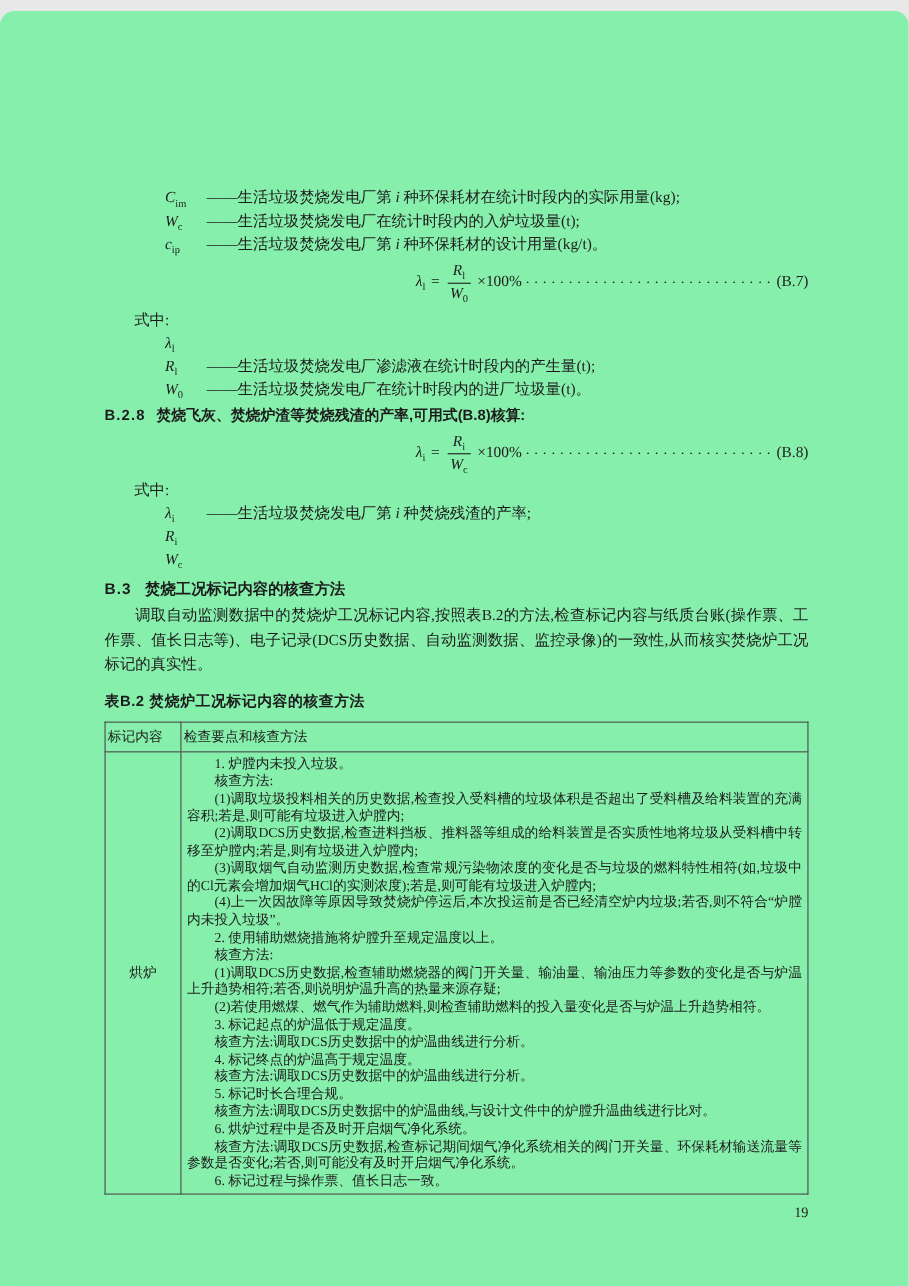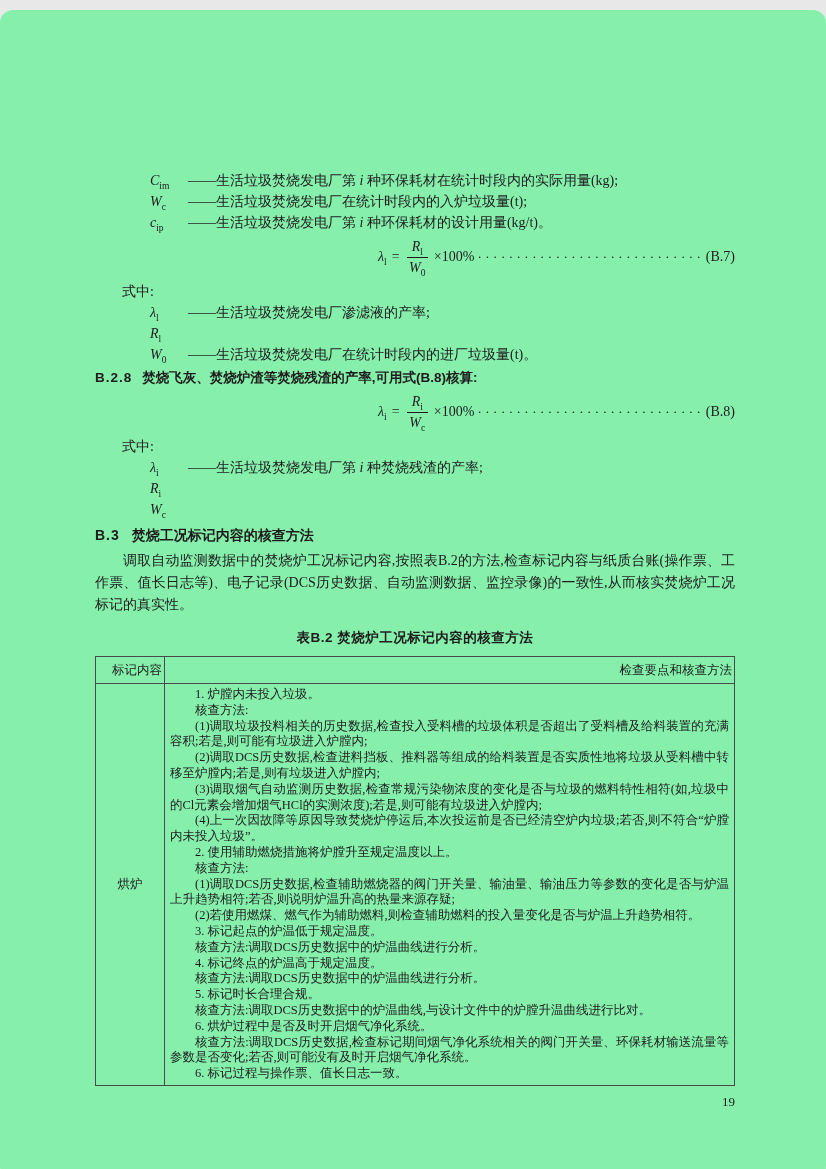--- a/index.html
+++ b/index.html
@@ -101,21 +101,20 @@
   .body-par{
     margin:4px 0 0 0;
     font-size:14px;
     line-height:22px;
     text-indent:2em;
     text-align:justify;
   }
   
   .tbl-caption{
     margin-top:12px;
-    text-align:center;
     font-family:"Liberation Sans", sans-serif;
     font-weight:bold;
     font-size:13.5px;
     line-height:20px;
     letter-spacing:0.5px;
   }
   
   table.vtable{
     width:640px;
     border-collapse:collapse;
@@ -123,21 +122,21 @@
     table-layout:fixed;
   }
   table.vtable, table.vtable th, table.vtable td{
     border:1px solid #4a4a4a;
   }
   table.vtable{border-width:1.5px;}
   table.vtable th{
     height:24px;
     font-weight:normal;
     font-size:12.5px;
-    text-align:right;
+    text-align:left;
     border-bottom-width:1.5px;
     padding:1px 2px;
   }
   td.label-cell{
     width:68px;
     text-align:center;
     vertical-align:middle;
     font-size:12.5px;
   }
   td.content-cell{
@@ -192,24 +191,24 @@
       <span class="f-mult">×100%</span>
       <span class="f-dots">····························································</span>
       <span class="f-label">(B.7)</span>
     </div>
 
     <div class="where-label">式中:</div>
     <div class="def-list">
 
     <div class="def-line">
         <span class="def-sym"><i class="var">λ</i><sub class="sube">l</sub></span>
-        <span class="def-text"><span>——生活垃圾焚烧发电厂渗滤液的产率;</span><i class="var"></i><span></span></span>
       </div>
         <div class="def-line">
         <span class="def-sym"><i class="var">R</i><sub class="sube">l</sub></span>
+        <span class="def-text"><span>——生活垃圾焚烧发电厂渗滤液在统计时段内的产生量(t);</span><i class="var"></i><span></span></span>
       </div>
         <div class="def-line">
         <span class="def-sym"><i class="var">W</i><sub class="sube">0</sub></span>
         <span class="def-text"><span>——生活垃圾焚烧发电厂在统计时段内的进厂垃圾量(t)。</span><i class="var"></i><span></span></span>
       </div>
       </div>
 
     <div class="clause">
       <span class="c-label">B.2.8</span><span>焚烧飞灰、焚烧炉渣等焚烧残渣的产率,可用式(B.8)核算:</span>
     </div>

